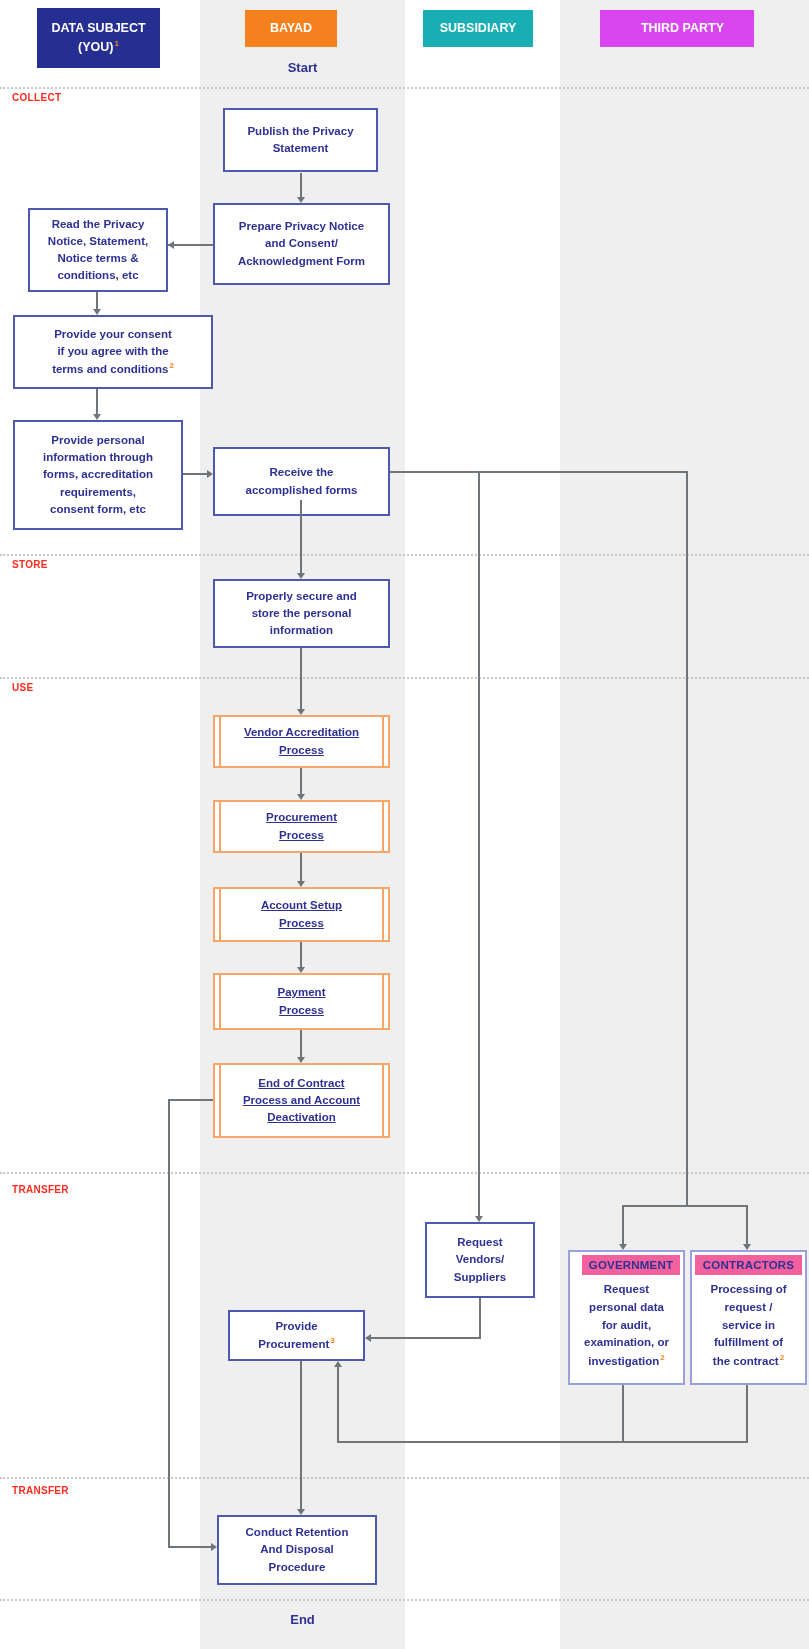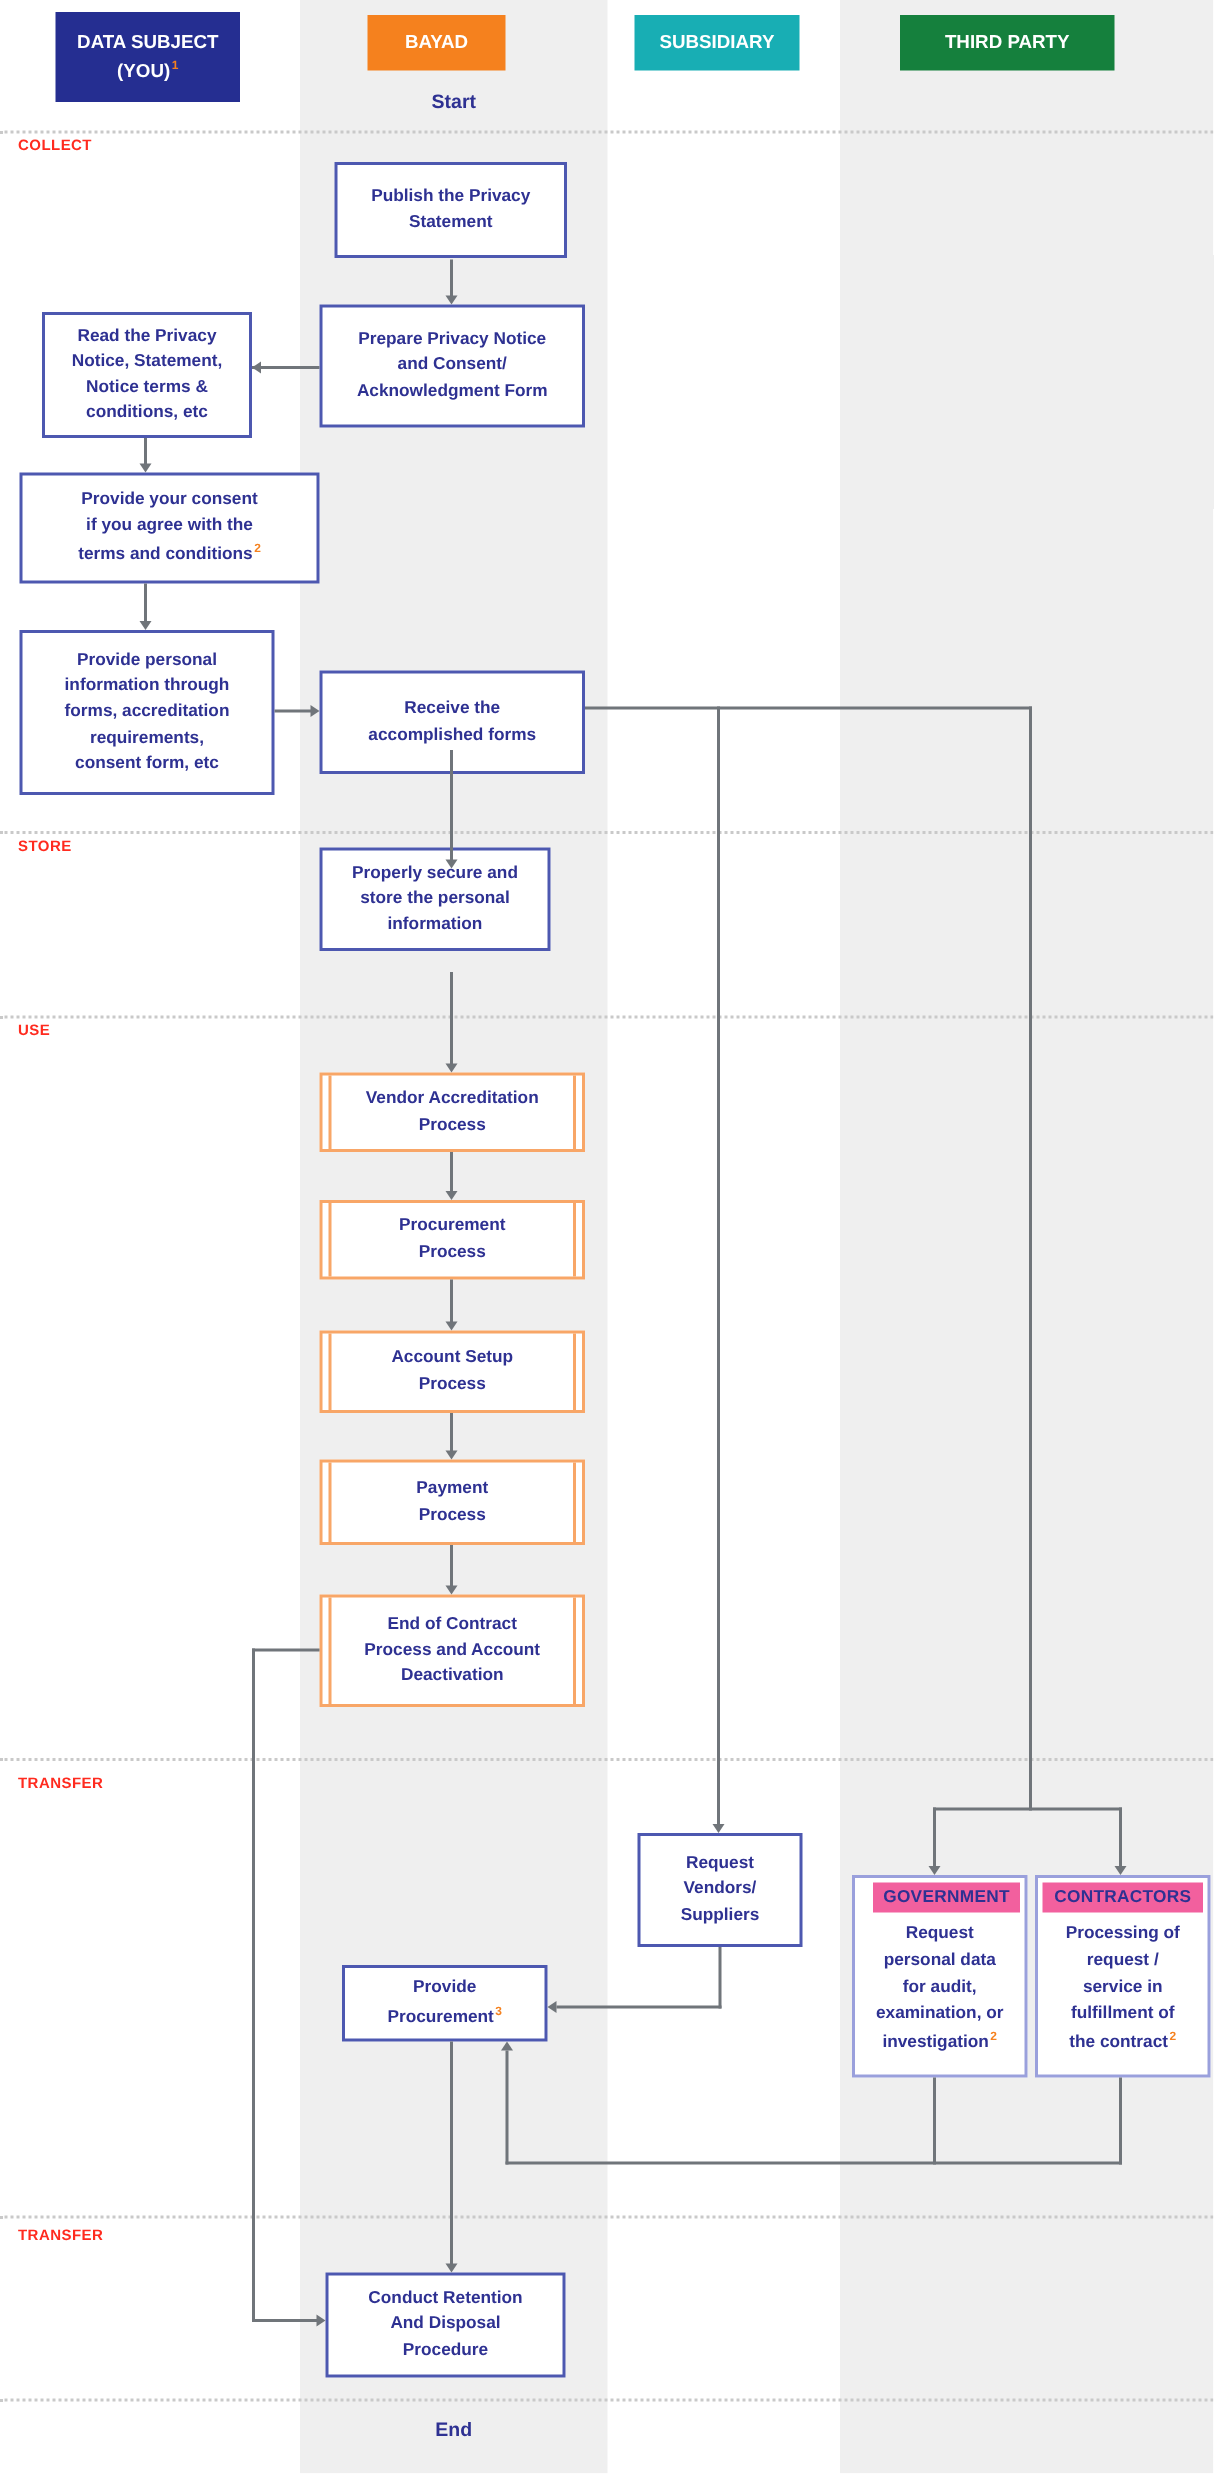--- a/index.html
+++ b/index.html
@@ -13,21 +13,21 @@
   .lane-header{
     position:absolute;display:flex;align-items:center;justify-content:center;
     color:#ffffff;font-weight:bold;font-size:12.5px;text-align:center;white-space:pre-line;line-height:1.5;
   }
   .flow-label{position:absolute;left:200px;width:205px;text-align:center;color:#2e3192;font-weight:bold;font-size:13px;}
   .node{
     position:absolute;box-sizing:border-box;background:#ffffff;border:2px solid #4d58b0;
     color:#2e3192;font-weight:bold;font-size:11.5px;line-height:1.5;text-align:center;white-space:pre-line;
     display:flex;align-items:center;justify-content:center;padding:2px 16px;
   }
-  .node.process{border-color:#f8a667;}
+  .node.process{border-color:#f8a667;text-decoration:underline;}
   .node.process::before,.node.process::after{
     content:"";position:absolute;top:0;bottom:0;width:0;border-left:2px solid #f8a667;
   }
   .node.process::before{left:4px;}
   .node.process::after{right:4px;}
   .party-box{
     position:absolute;box-sizing:border-box;background:#ffffff;border:2px solid #9aa0dc;
     color:#2e3192;font-weight:bold;font-size:11.5px;text-align:center;
   }
   .party-header{
@@ -68,21 +68,21 @@
   <div class="lane-header" style="left: 37px; top: 8px; width: 123px; height: 60px; background: rgb(37, 46, 145);">
     <span class="txt"><span>DATA SUBJECT
 (YOU)</span><span class="sup">1</span></span>
   </div>
   <div class="lane-header" style="left: 245px; top: 10px; width: 92px; height: 37px; background: rgb(245, 129, 30);">
     <span class="txt">BAYAD</span>
   </div>
   <div class="lane-header" style="left: 423px; top: 10px; width: 110px; height: 37px; background: rgb(24, 174, 180);">
     <span class="txt">SUBSIDIARY</span>
   </div>
-  <div class="lane-header" style="left: 600px; top: 10px; width: 143px; height: 37px; background: #15803d;">
+  <div class="lane-header" style="left: 600px; top: 10px; width: 143px; height: 37px; background: #d946ef; padding-left: 11px;">
     <span class="txt">THIRD PARTY</span>
   </div>
 
   <div class="flow-label" style="top:60px;">Start</div>
   <div class="flow-label" style="top:1612px;">End</div>
 
   <div class="node" style="left:223px;top:108px;width:155px;height:64px;">
     <span class="txt">Publish the Privacy
 Statement</span>
   </div>
@@ -107,21 +107,21 @@
 information through
 forms, accreditation
 requirements,
 consent form, etc</span>
   </div>
   <div class="node" style="left:213px;top:447px;width:177px;height:69px;">
     <span class="txt">Receive the
 accomplished forms</span>
   </div>
 
-  <div class="node" style="left:213px;top:565px;width:154px;height:69px;">
+  <div class="node" style="left:213px;top:579px;width:177px;height:69px;">
     <span class="txt">Properly secure and
 store the personal
 information</span>
   </div>
 
   <div class="node process" style="left:213px;top:715px;width:177px;height:53px;">
     <span class="txt">Vendor Accreditation
 Process</span>
   </div>
   <div class="node process" style="left:213px;top:800px;width:177px;height:53px;">

